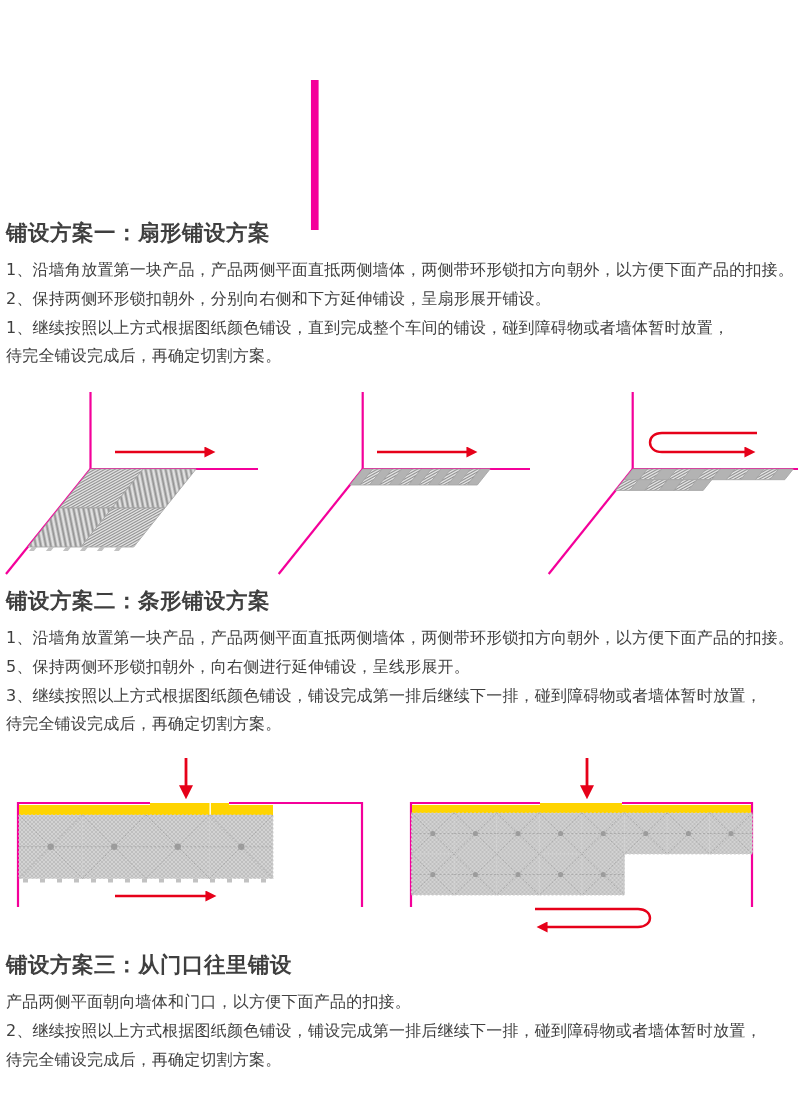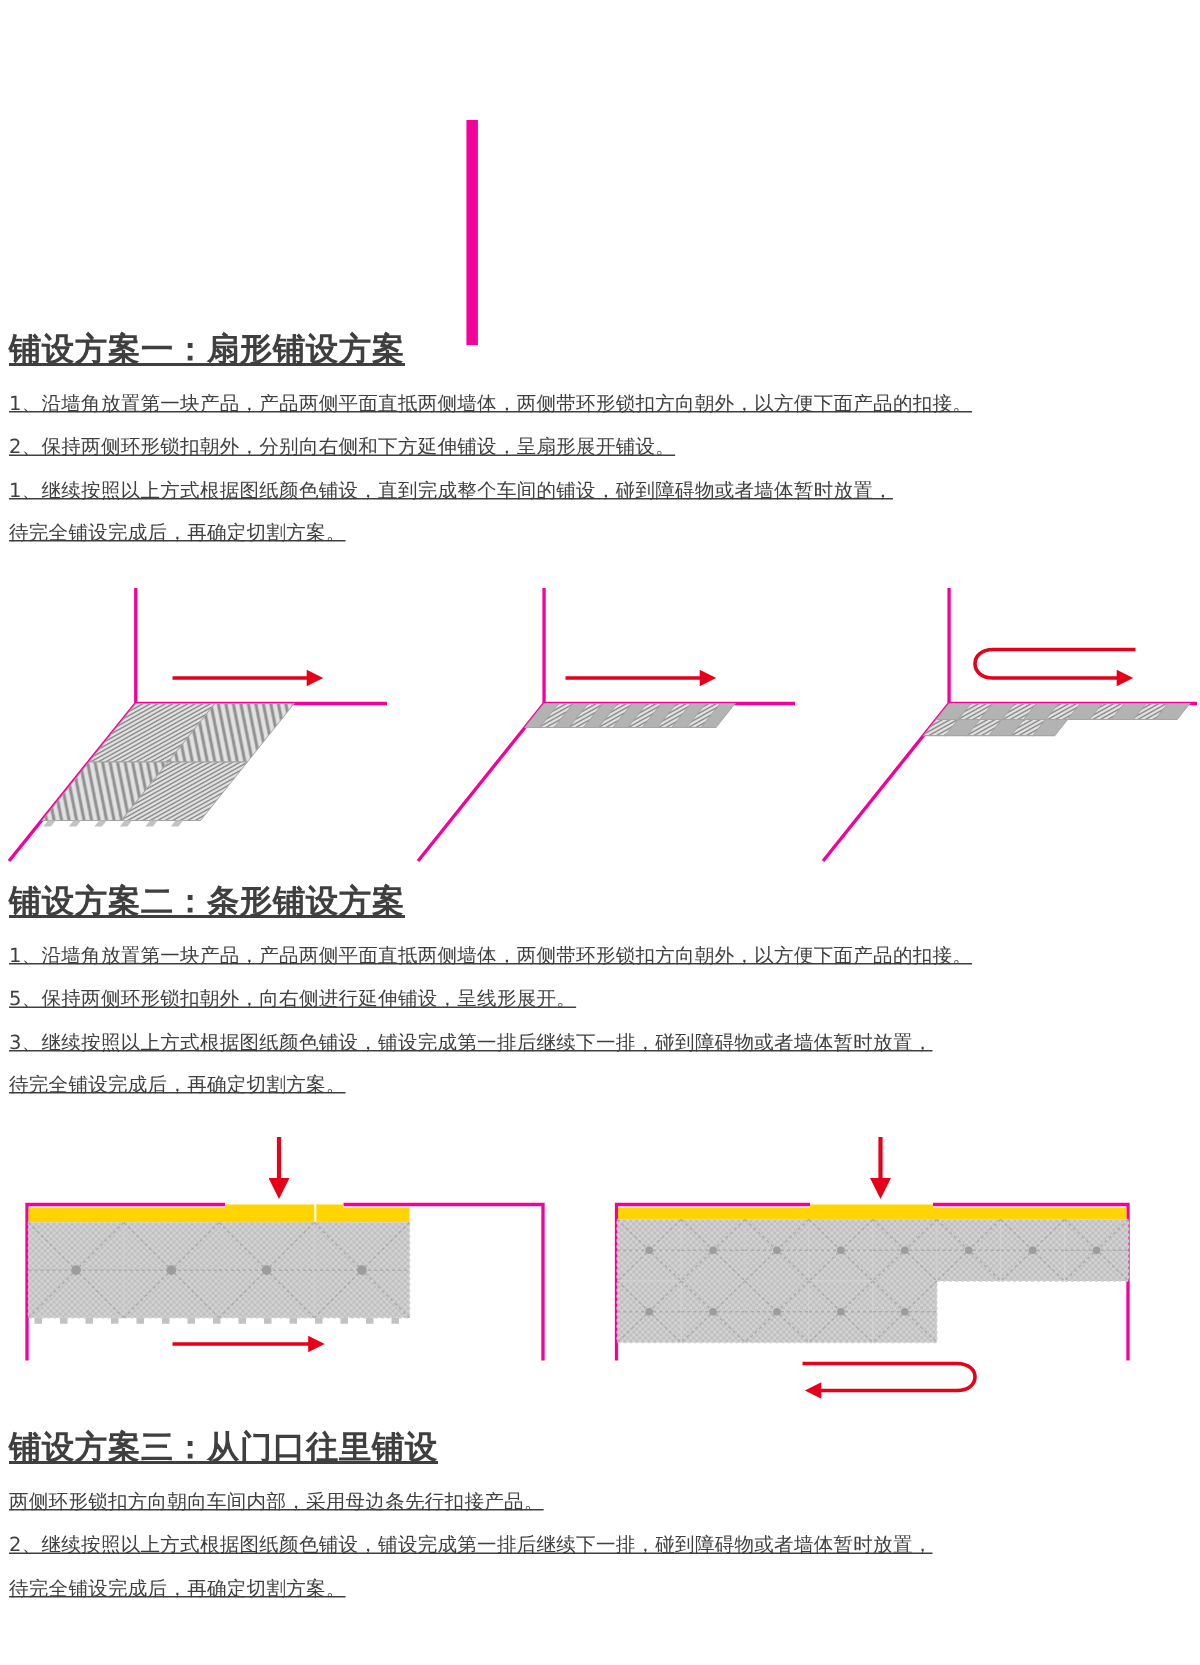--- a/index.html
+++ b/index.html
@@ -11,26 +11,26 @@
   .row-svg{position:absolute;left:0;display:block;}
   #row1{top:0;}
   #row2{top:380px;}
   #row3{top:755px;}
   .wall{stroke:var(--wall);stroke-width:2.2;fill:none;}
   .arrow{stroke:var(--arrow);stroke-width:2.4;fill:none;}
   .arrow-thick{stroke:var(--arrow);stroke-width:2.8;fill:none;}
   .arrhead{fill:var(--arrow);}
   .edge{fill:var(--edge);}
   .edge-divider{fill:#ffffff;}
-  .text-section{position:absolute;left:6px;right:0;color:var(--text);text-decoration:underline;}
+  .text-section{position:absolute;left:6px;right:0;color:var(--text);}
   #sec1{top:218px;}
   #sec2{top:586px;}
   #sec3{top:950px;}
   .text-section h2{margin:0 0 9px 0;font-size:21.5px;font-weight:700;letter-spacing:0.5px;}
-  .text-section p{margin:0;font-size:13px;line-height:28.8px;white-space:nowrap;letter-spacing:0.2px;}
+  .text-section p{margin:0;font-size:16px;line-height:28.8px;white-space:nowrap;letter-spacing:0.2px;}
 </style>
 </head>
 <body>
 
 <div id="page">
 
   <svg width="0" height="0" style="position:absolute" aria-hidden="true">
     <defs>
       <pattern id="hL" width="5" height="5" patternUnits="userSpaceOnUse">
         <rect width="5" height="5" fill="#e2e2e2"></rect>
@@ -276,18 +276,18 @@
           <path d="M170.4,41 L213,82 M213,41 L170.4,82 M170.4,61.5 L213,61.5" stroke="#ababab" stroke-width="1" fill="none" stroke-dasharray="2 2"></path>
           <circle cx="191.70000000000002" cy="61.5" r="2.556" fill="#9c9c9c"></circle>
         </g>
       <line class="arrow-thick" x1="587" y1="758" x2="587" y2="786" marker-end="url(#arrB)"></line>
       <path class="arrow" d="M535,909 L638,909 C654,909 654,927 638,927 L547,927" marker-end="url(#arr)"></path>
     </g>
   </svg>
 
   <div id="sec3" class="text-section">
     <h2>铺设方案三：从门口往里铺设</h2>
-    <p>两侧环形锁扣方向朝向车间内部，采用母边条先行扣接产品。</p>
+    <p>产品两侧平面朝向墙体和门口，以方便下面产品的扣接。</p>
     <p>2、继续按照以上方式根据图纸颜色铺设，铺设完成第一排后继续下一排，碰到障碍物或者墙体暂时放置，</p>
     <p>待完全铺设完成后，再确定切割方案。</p>
   </div>
 
 </div>
 
 </body></html>

